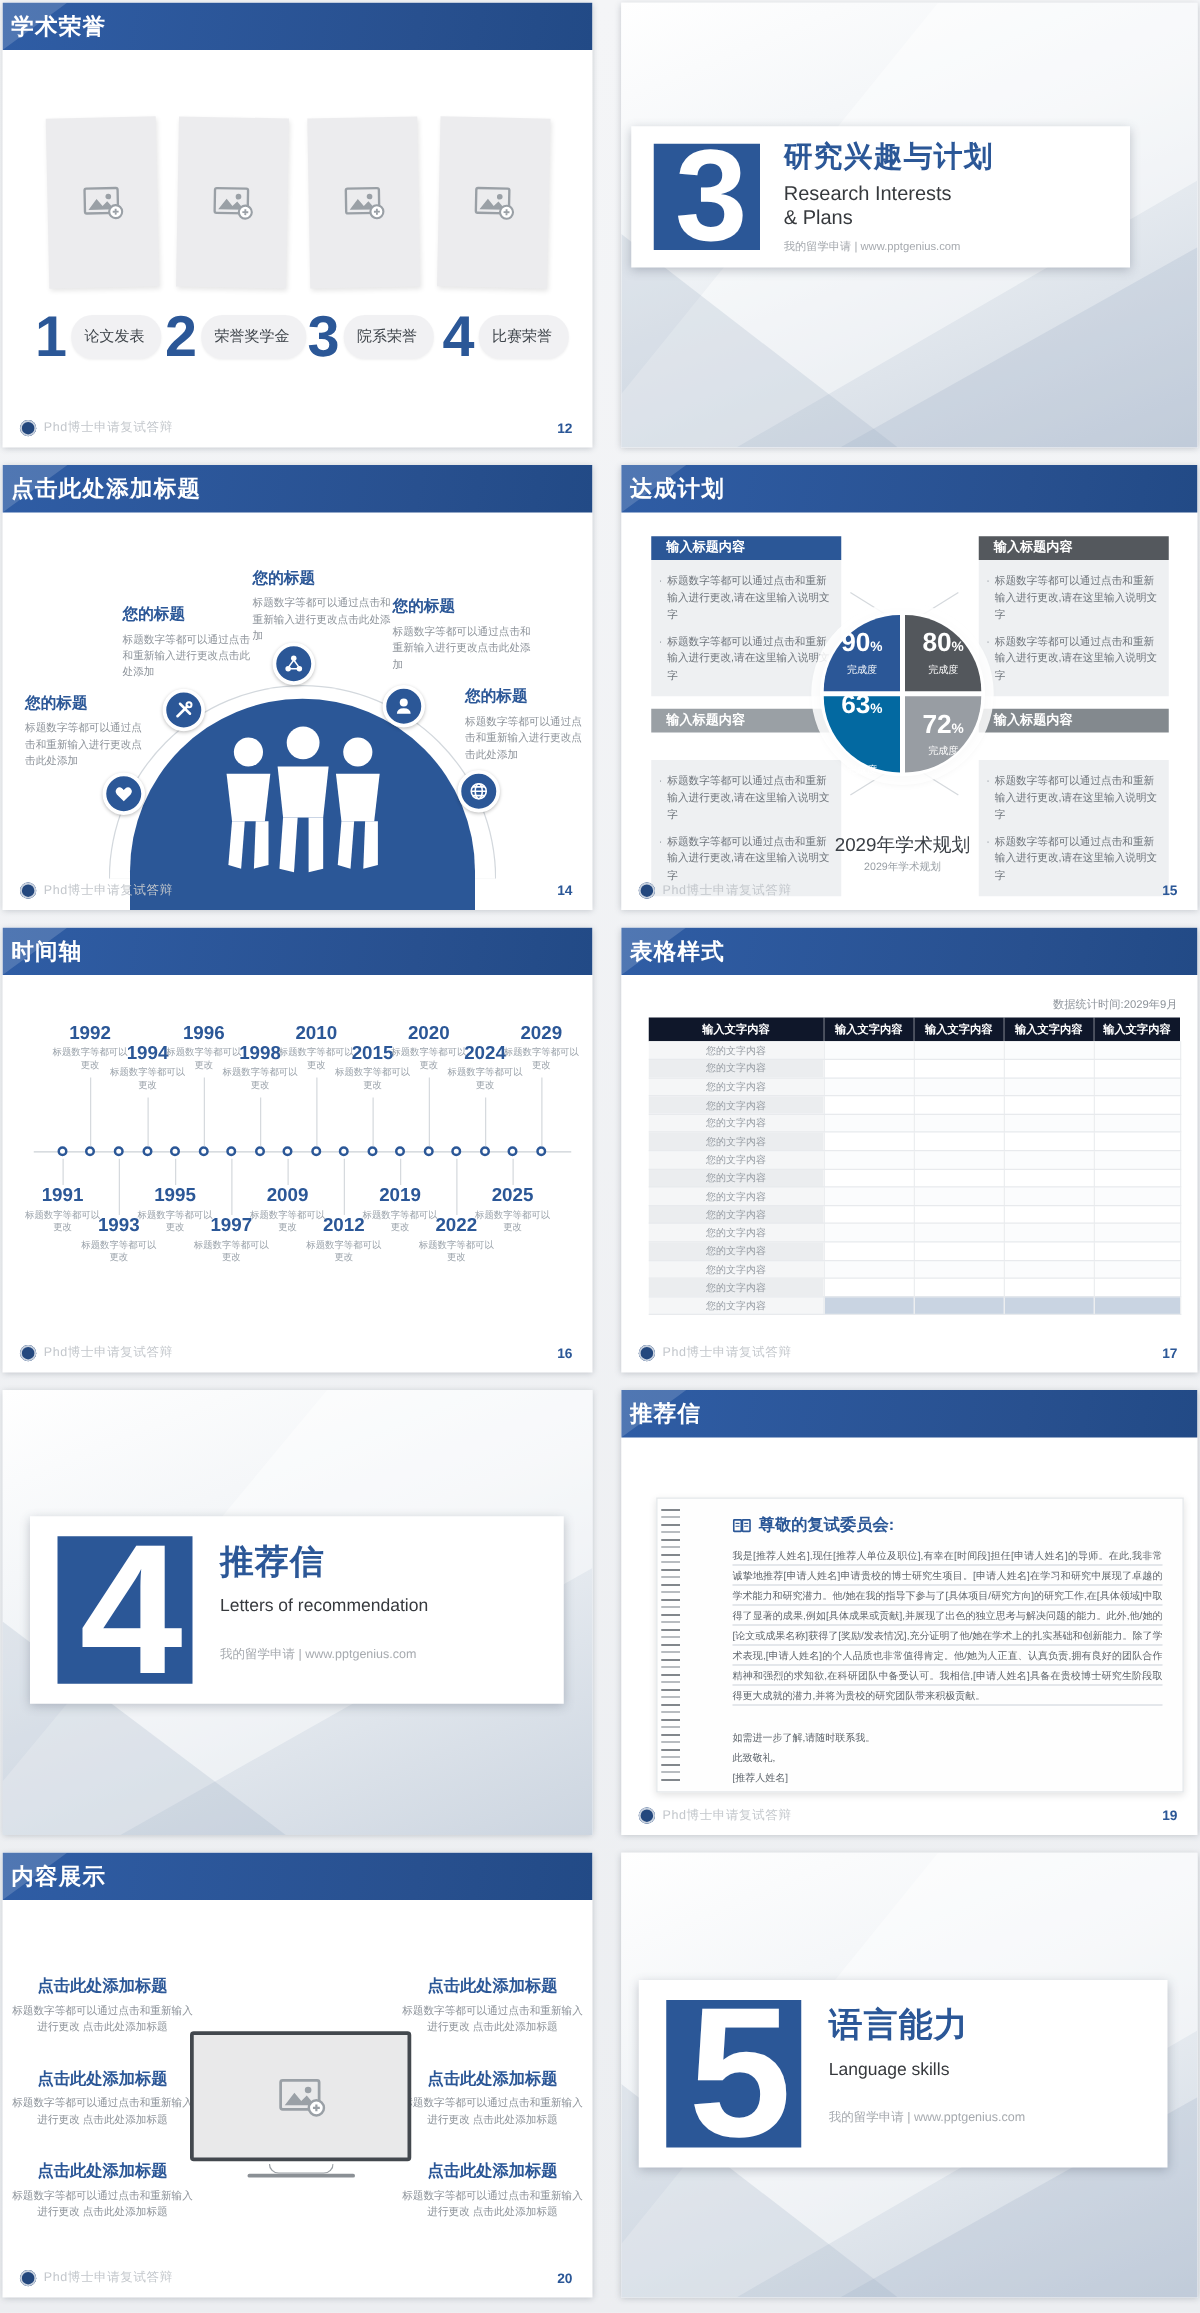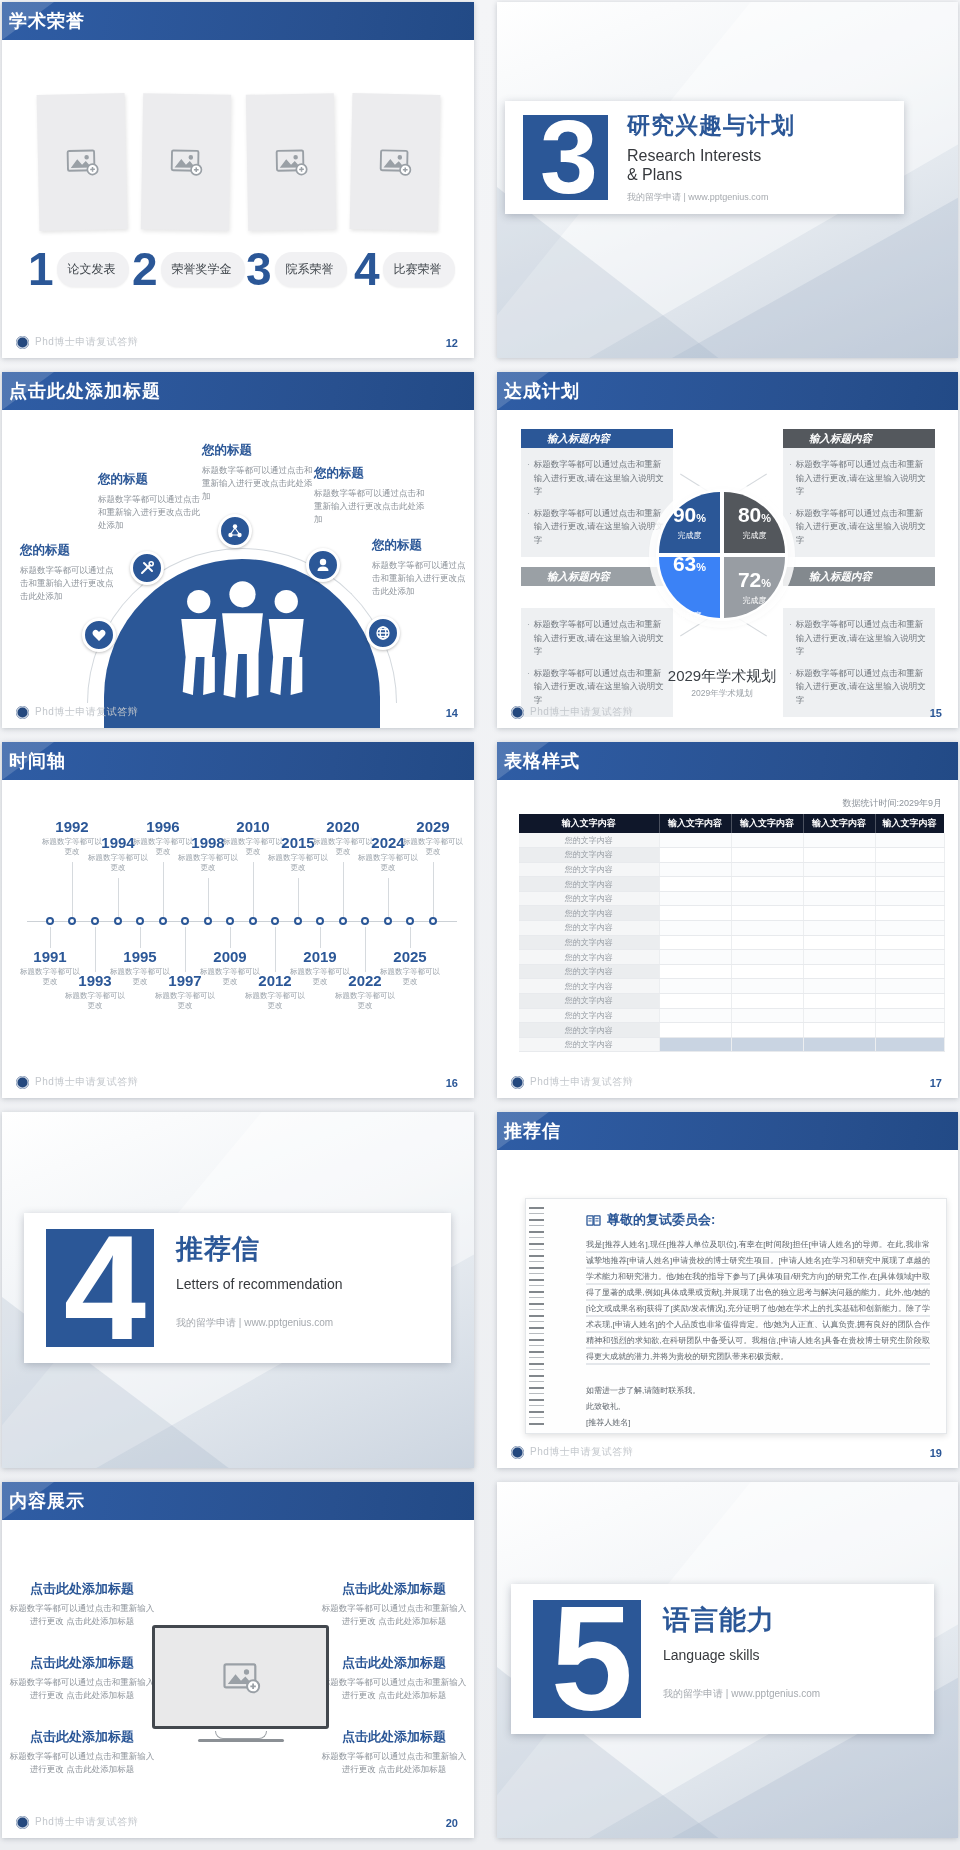--- a/index.html
+++ b/index.html
@@ -52,44 +52,44 @@
   .sec4 .banner { left:22px; top:101px; width:427px; }
   .sec5 .banner { left:14px; top:102px; width:423px; }
   .sec45 .numbox { left:22px; top:16px; width:108px; height:118px; }
   .sec45 .num { font-size:148px; }
   .sec45 .btxt { position:absolute; left:152px; top:18px; right:8px; }
   .sec45 .btitle { font-size:27px; }
   .sec45 .bsub { font-size:14px; margin-top:9px; }
   .sec45 .bsite { font-size:10px; margin-top:24px; }
 
   
-  .ab { position:absolute; width:118px; }
+  .ab { position:absolute; width:118px;margin-top:12px; }
   .ab h4 { font-size:12.5px; color:#2b5797; font-weight:700; margin-bottom:5px; }
   .ab p { font-size:8.5px; color:#8d939a; line-height:13px; }
   .halfring { position:absolute; left:85px; top:176px; width:310px; height:155px; border:1px solid #d3d8dd; border-bottom:none; border-radius:155px 155px 0 0; }
   .dome { position:absolute; left:102px; top:187px; width:276px; height:170px; background:#2b5797; border-radius:138px 138px 0 0; display:flex; justify-content:center; }
   .icircle { position:absolute; width:34px; height:34px; border-radius:50%; background:#2b5797; border:3px solid #fff; box-shadow:0 1px 3px rgba(0,0,0,.25); display:flex; align-items:center; justify-content:center; }
 
   
   .pbox { position:absolute; width:152px; }
-  .pbox .ph2 { height:19px; line-height:19px; padding-left:26px; font-size:10.5px; font-weight:700; color:#fff;font-style:italic; }
+  .pbox .ph2 { height:19px; line-height:19px; padding-left:12px; font-size:10.5px; font-weight:700; color:#fff; }
   .pbox .pb { background:#eef0f2; padding:10px 8px 10px 6px; }
   .pbox .pb.gap { margin-top:22px; }
   .pbox li { list-style:none; display:flex; gap:4px; font-size:8.5px; color:#6f757c; line-height:13.5px; margin-bottom:8px; }
   .pbox li:last-child { margin-bottom:0; }
   .pbox li .dot2 { color:#9aa0a6; }
   .hblue { background:#2b5797; } .hdark { background:#54585d; } .hgray { background:#9aa0a5; } .hmid { background:#83898e; }
   .pie { position:absolute; left:159px; top:117px; width:132px; height:132px; border-radius:50%; background:#fff; box-shadow:0 0 0 7px rgba(255,255,255,.85), 0 2px 9px rgba(0,0,0,.18); }
   .q { position:absolute; width:61px; height:61px; color:#fff; display:flex; flex-direction:column; align-items:center; justify-content:center; }
   .q .v { font-size:21px; font-weight:700; line-height:20px; }
   .q .v small { font-size:11px; font-weight:700; }
   .q .u { font-size:8px; margin-top:2px; }
   .q1 { left:3px; top:3px; background:#2b5797; border-radius:100% 0 0 0; }
   .q2 { right:3px; top:3px; background:#53575c; border-radius:0 100% 0 0; }
-  .q3 { left:3px; bottom:3px; background:#3b82f6; border-radius:0 0 0 100%;gap:31px; }
+  .q3 { left:3px; bottom:3px; background:#0369a1; border-radius:0 0 0 100%;gap:31px; }
   .q4 { right:3px; bottom:3px; background:#989da3; border-radius:0 0 100% 0; }
   .pline { position:absolute; width:70px; height:1px; background:#d5d9dd; }
   .pcap { position:absolute; left:125px; top:295px; width:200px; text-align:center; font-size:15px; color:#3a3f45; }
   .pcap2 { position:absolute; left:125px; top:316px; width:200px; text-align:center; font-size:8.5px; color:#9aa0a6; }
 
   
   .axis { position:absolute; left:25px; top:179px; width:430px; height:1px; background:#ccd1d6; }
   .tlp { position:absolute; top:0; height:100%; width:0; }
   .tlp .dot { position:absolute; left:-4px; top:175px; width:8px; height:8px; border:2px solid #2b5797; border-radius:50%; background:#fff; }
   .tlp .stem { position:absolute; left:0; width:1px; background:#d6dade; }

